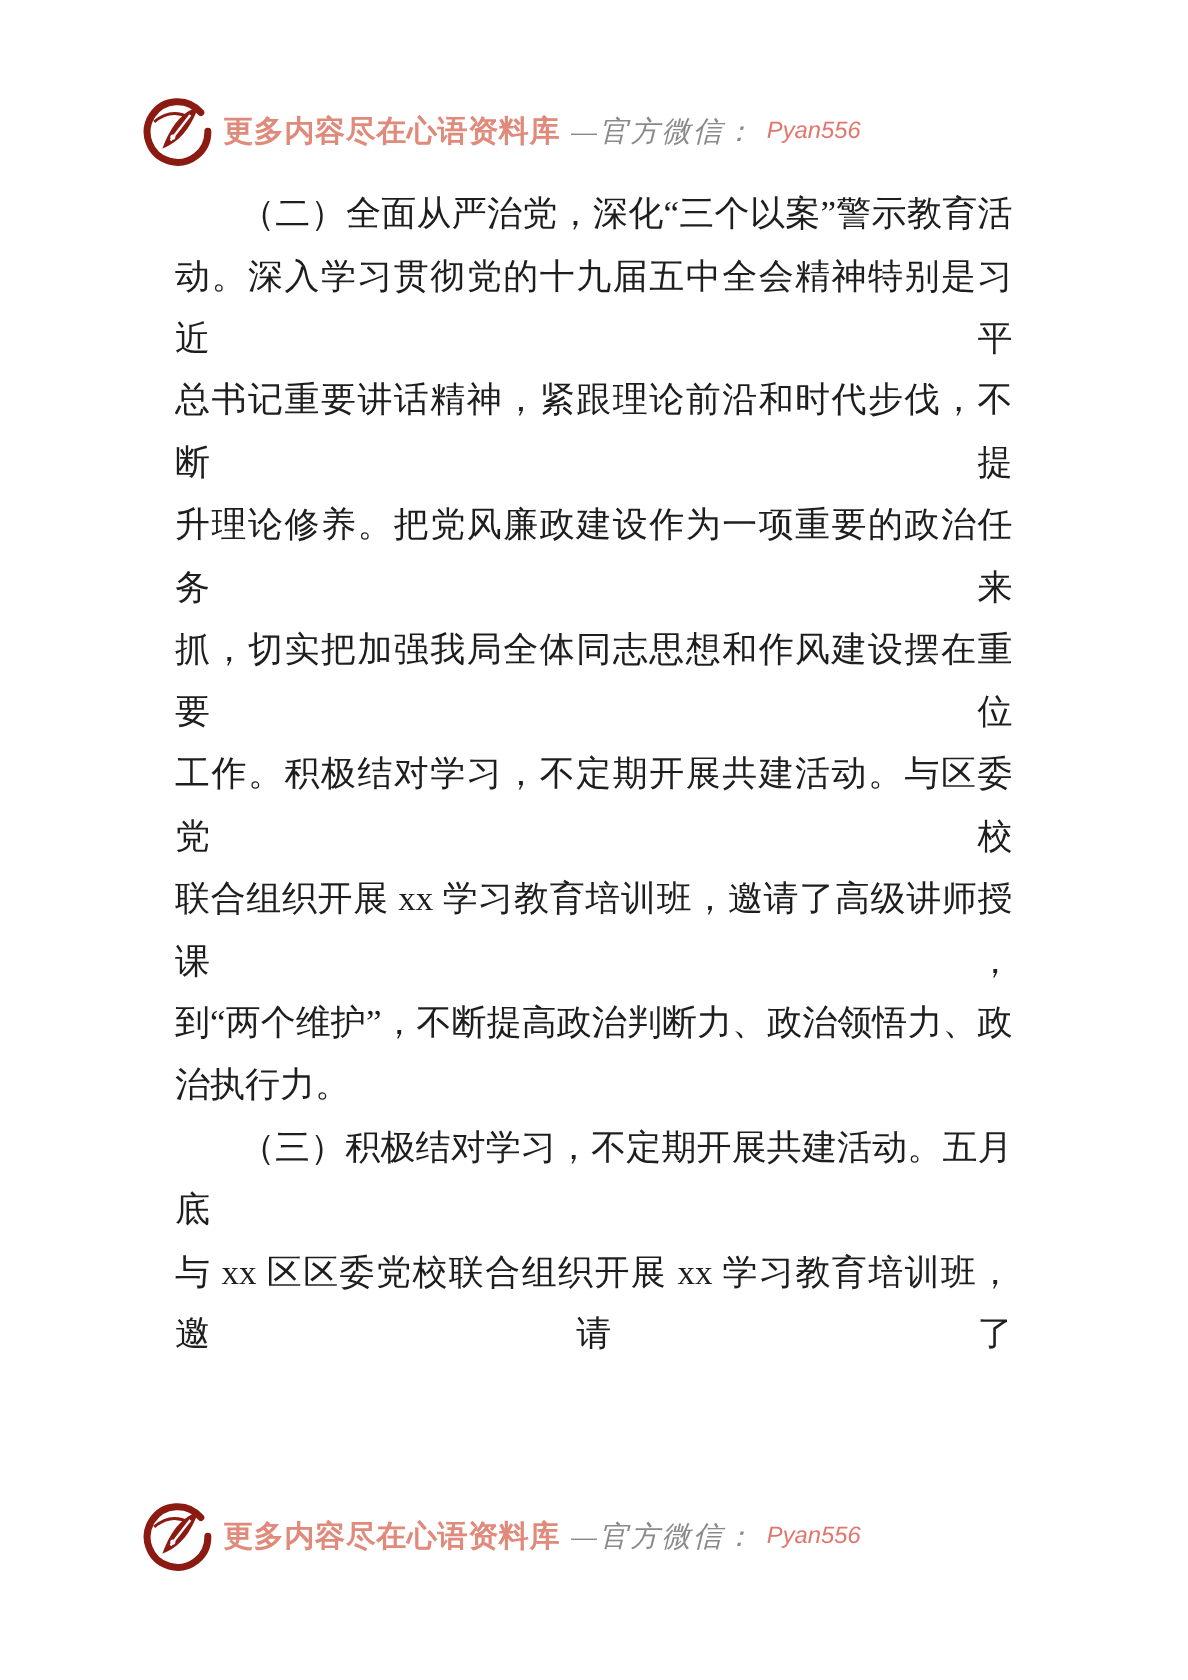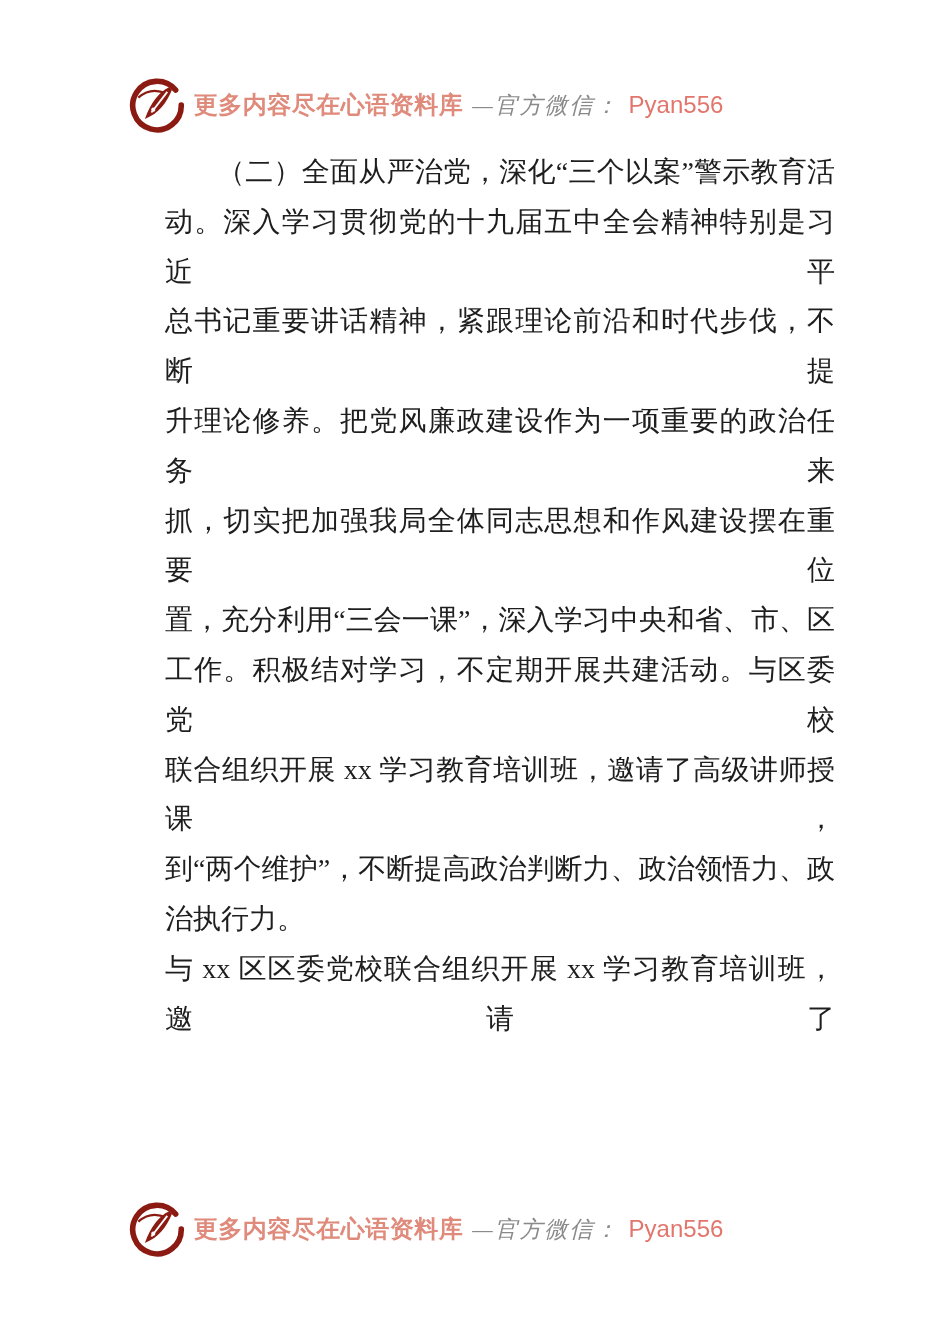--- a/index.html
+++ b/index.html
@@ -3,21 +3,20 @@
 <meta charset="utf-8">
 <style>
   html, body { margin: 0; padding: 0; background: #ffffff; }
   .page {
     position: relative;
     width: 824px;
     height: 1344px;
     background: #ffffff;
     overflow: hidden;
     font-family: "Liberation Serif", "DejaVu Serif", serif;
-    margin-left: 25px;
   }
   .brand-row {
     position: absolute;
     left: 0;
     right: 0;
     height: 58px;
     display: flex;
     justify-content: center;
     align-items: center;
     gap: 9px;
@@ -38,22 +37,23 @@
     font-weight: bold;
     font-family: "Liberation Serif", "DejaVu Serif", serif;
   }
   .brand-label {
     font-size: 23px;
     font-style: italic;
     letter-spacing: 2px;
     font-family: "Liberation Serif", "DejaVu Serif", serif;
   }
   .brand-id {
-    font-size: 24px;
+    font-size: 19px;
     font-family: "Liberation Sans", "DejaVu Sans", sans-serif;
+    font-style: italic;
   }
   .doc-body {
     position: absolute;
     top: 147px;
     left: 140px;
     width: 670px;
     font-size: 28px;
     line-height: 49.8px;
     word-break: break-all;
   }
@@ -83,25 +83,25 @@
     <span class="brand-label" style="color: rgb(138, 138, 138);">—官方微信：</span>
     <span class="brand-id" style="color: rgb(226, 118, 109);">Pyan556</span>
   </div>
 
   <div class="doc-body" style="color: rgb(30, 30, 30);">
       <div class="line indent">（二）全面从严治党，深化“三个以案”警示教育活</div>
       <div class="line">动。深入学习贯彻党的十九届五中全会精神特别是习近平</div>
       <div class="line">总书记重要讲话精神，紧跟理论前沿和时代步伐，不断提</div>
       <div class="line">升理论修养。把党风廉政建设作为一项重要的政治任务来</div>
       <div class="line">抓，切实把加强我局全体同志思想和作风建设摆在重要位</div>
-      <div class="line">置，充分利用“三会一课”，深入学习中央和省、市、区</div>
       <div class="line">工作。积极结对学习，不定期开展共建活动。与区委党校</div>
       <div class="line">联合组织开展 xx 学习教育培训班，邀请了高级讲师授课，</div>
       <div class="line">到“两个维护”，不断提高政治判断力、政治领悟力、政</div>
       <div class="line no-fill">治执行力。</div>
+      <div class="line indent">（三）积极结对学习，不定期开展共建活动。五月底</div>
       <div class="line">与 xx 区区委党校联合组织开展 xx 学习教育培训班，邀请了</div>
     </div>
 
   <div class="brand-row footer">
     <span class="logo">
       <svg width="56" height="56" viewBox="0 0 60 60" aria-hidden="true">
         <path d="M50 14 A 26 26 0 1 0 56 30" fill="none" stroke="#8b1b12" stroke-width="6" stroke-linecap="round"></path>
         <path d="M10 22 Q 24 10 40 18" fill="none" stroke="#8b1b12" stroke-width="2.5"></path>
         <path d="M43 11 C 32 16 23 28 17 45 C 32 39 40 28 46 14 Z" fill="#8b1b12"></path>
         <line x1="41" y1="16" x2="24" y2="38" stroke="#ffffff" stroke-width="2"></line>

